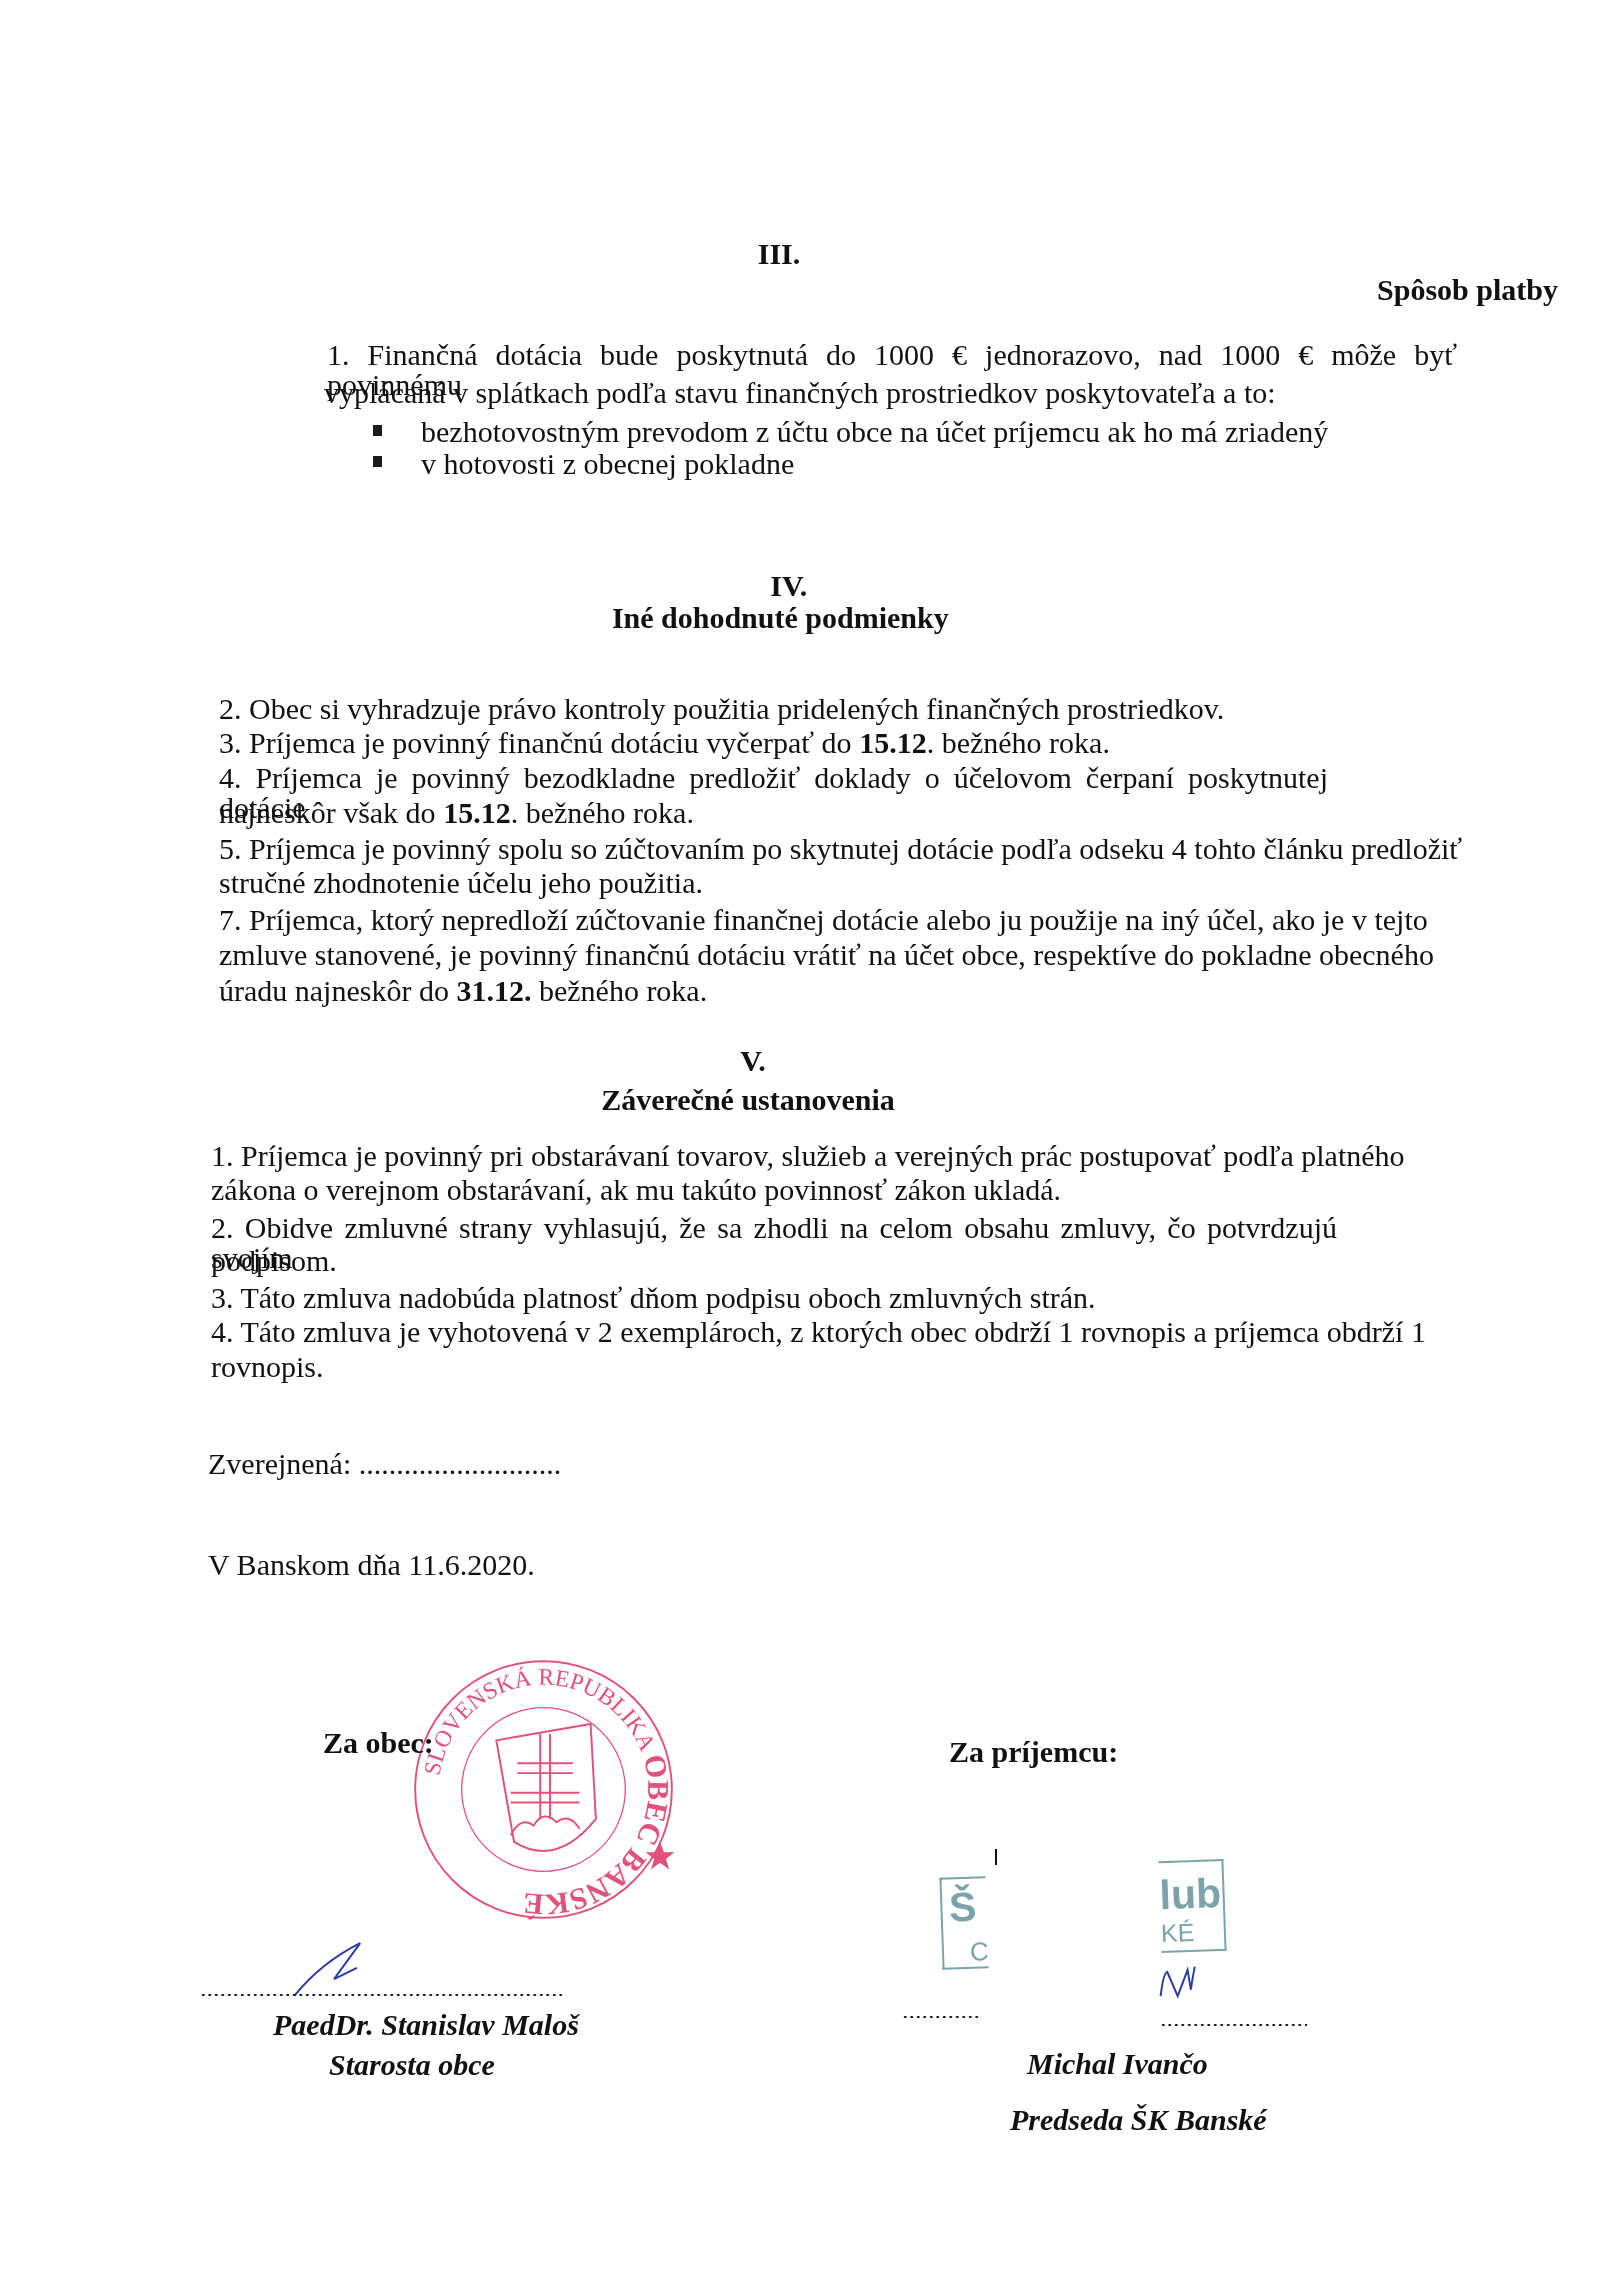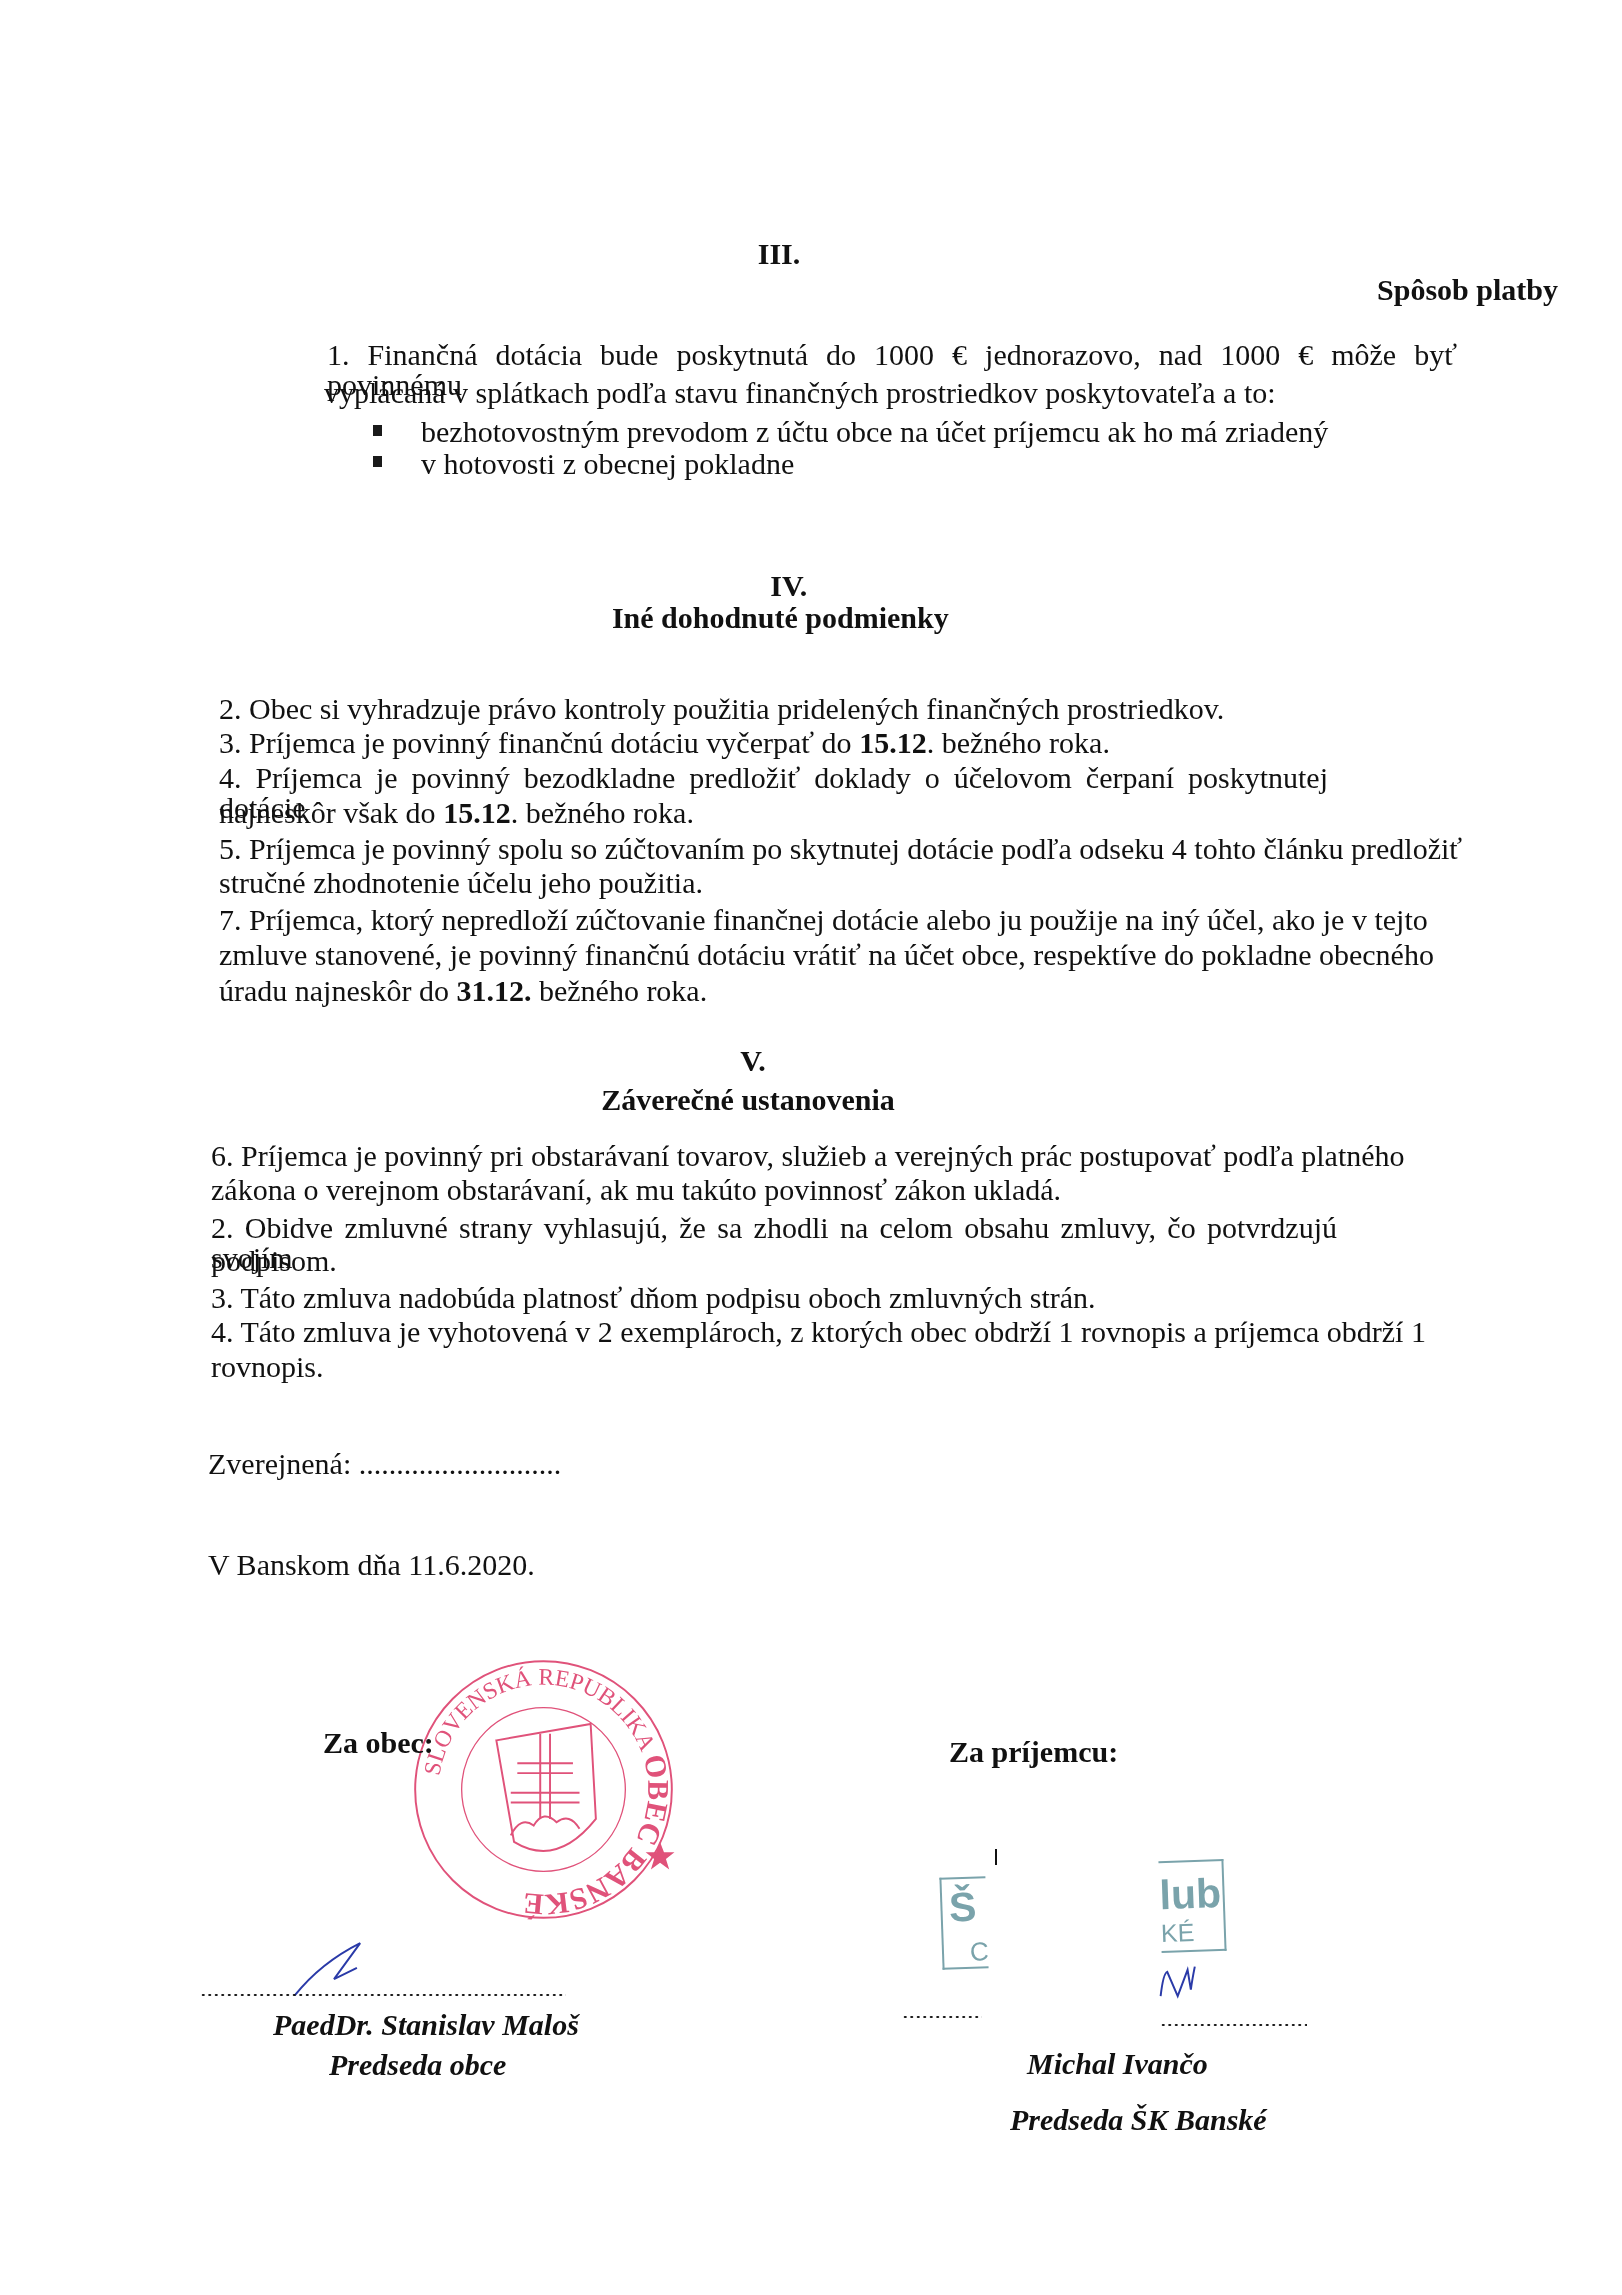--- a/index.html
+++ b/index.html
@@ -53,21 +53,21 @@
   <div class="ln" style="left:219px; top:868px;">stručné zhodnotenie účelu jeho použitia.</div>
   <div class="ln" style="left:219px; top:905px;">7. Príjemca, ktorý nepredloží zúčtovanie finančnej dotácie alebo ju použije na iný účel, ako je v tejto</div>
   <div class="ln" style="left:219px; top:940px;">zmluve stanovené, je povinný finančnú dotáciu vrátiť na účet obce, respektíve do  pokladne obecného</div>
   <div class="ln" style="left:219px; top:976px;">
     <span>úradu najneskôr do  </span><span class="bold">31.12.</span><span> bežného roka.</span>
   </div>
 
   <div class="hd" style="top:1046px; left:-26px;">V.</div>
   <div class="hd" style="top:1085px; left:-31px;">Záverečné ustanovenia</div>
 
-  <div class="ln" style="left:211px; top:1141px;">6. Príjemca je povinný pri obstarávaní tovarov, služieb a verejných prác postupovať podľa platného</div>
+  <div class="ln" style="left:211px; top:1141px;">1. Príjemca je povinný pri obstarávaní tovarov, služieb a verejných prác postupovať podľa platného</div>
   <div class="ln" style="left:211px; top:1175px;">zákona o verejnom obstarávaní, ak mu takúto povinnosť zákon ukladá.</div>
   <div class="ln" style="left:211px; top:1213px; width:1126px;">
     <div class="just">2. Obidve zmluvné strany vyhlasujú, že sa zhodli na celom obsahu zmluvy, čo potvrdzujú svojím</div>
   </div>
   <div class="ln" style="left:211px; top:1246px;">podpisom.</div>
   <div class="ln" style="left:211px; top:1283px;">3. Táto zmluva nadobúda platnosť dňom podpisu oboch zmluvných strán.</div>
   <div class="ln" style="left:211px; top:1317px;">4. Táto zmluva je vyhotovená v 2 exemplároch, z ktorých obec obdrží 1 rovnopis a príjemca obdrží 1</div>
   <div class="ln" style="left:211px; top:1352px;">rovnopis.</div>
 
   <div class="ln" style="left:208px; top:1449px;">
@@ -100,21 +100,21 @@
   </svg>
 
   <div class="sig-label" style="left:323px; top:1728px;">Za obec:</div>
 
   <svg class="stamp-svg" style="left:288px; top:1930px;" width="92" height="72" viewBox="0 0 140 110">
     <path d="M10 100 Q 50 50 110 20 L 70 75 L 105 58" fill="none" stroke="#2a3aa8" stroke-width="3"></path>
   </svg>
 
   <div class="dots" style="left:200px; top:1993px; width:366px;"></div>
   <div class="sig-name" style="left:237px; top:2010px;">PaedDr. Stanislav Maloš</div>
-  <div class="sig-name" style="left:293px; top:2050px;">Predseda obce</div>
+  <div class="sig-name" style="left:293px; top:2050px;">Starosta obce</div>
 
   <div class="sig-label" style="left:949px; top:1737px;">Za príjemcu:</div>
 
   <div style="position:absolute; left:995px; top:1849px; width:2px; height:15.7px; background:#111;"></div>
 
   <div style="position:absolute; left:941px; top:1877px; width:44px; height:88px; border:2.6px solid #7aa3ab; border-right:none; transform:rotate(-2deg);">
     <span style="position:absolute; left:6.5px; top:5.2px; font-family:'Liberation Sans',sans-serif; font-weight:bold; font-size:41px; color:#7aa3ab;">Š</span>
     <span style="position:absolute; left:26px; top:58px; font-family:'Liberation Sans',sans-serif; font-size:26px; color:#7aa3ab;">C</span>
   </div>
   <div style="position:absolute; left:1160px; top:1860px; width:63px; height:88px; border:2.6px solid #7aa3ab; border-left:none; transform:rotate(-2deg);">

